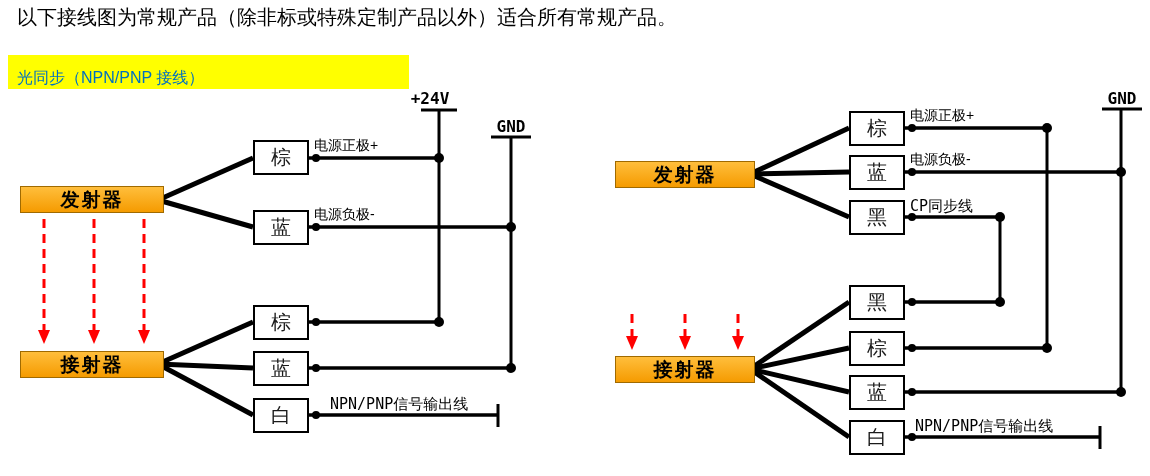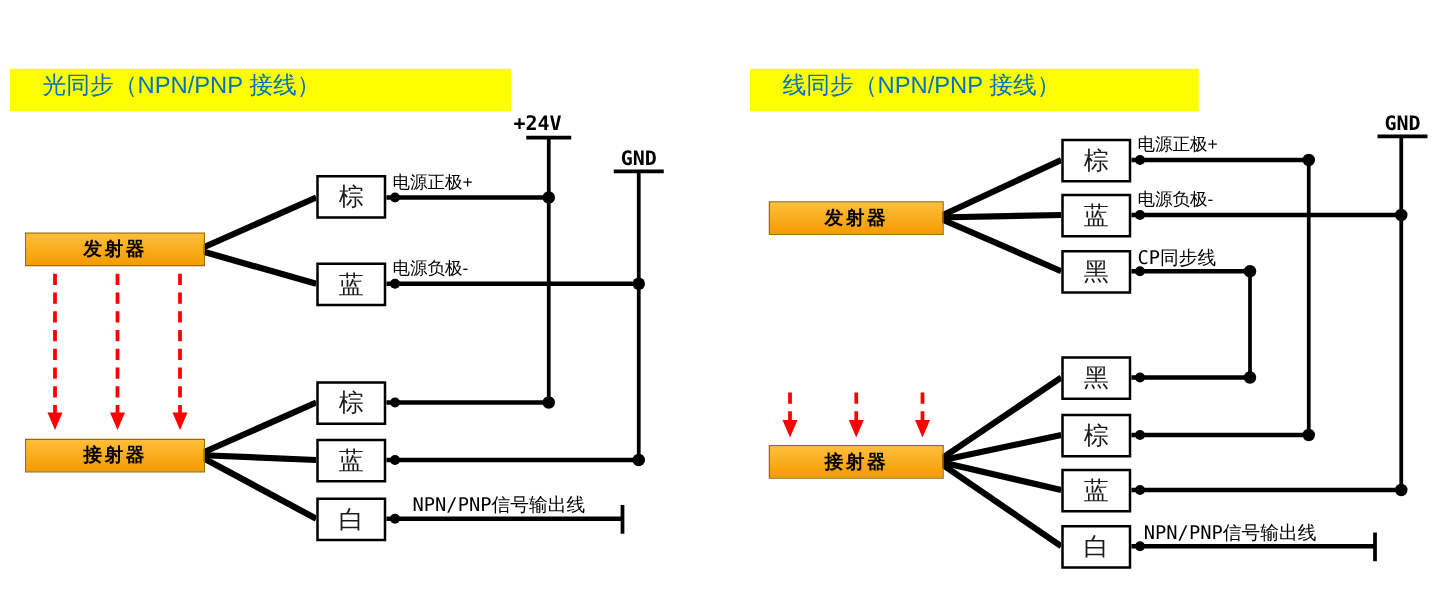--- a/index.html
+++ b/index.html
@@ -1,51 +1,49 @@
 <!DOCTYPE html>
 <html style="--header-bg: #FFFF00; --header-text: #0070C0; --device-fill: #F59B00; --wire-color: #000000; --sync-arrow-color: #FF0000;"><head>
 <meta charset="utf-8">
 <style>
   * { margin:0; padding:0; box-sizing:border-box; }
   html,body { background:#fff; }
   body { font-family:"Liberation Sans","DejaVu Sans",sans-serif; }
   .canvas { position:relative; width:1150px; height:476px; background:#fff; overflow:hidden; }
   .page-title { position:absolute; left:17px; top:4px; font-size:20px; color:#000; white-space:nowrap; z-index:2; }
   .panel-header { position:absolute; top:55px; height:34px; background:var(--header-bg,#FFFF00);
-                  color:var(--header-text,#0070C0); font-size:19px; display:flex; align-items:flex-start;
-                  padding-left:26px; z-index:2; white-space:nowrap; }
+                  color:var(--header-text,#0070C0); font-size:16px; display:flex; align-items:flex-end;
+                  padding-left:9px; z-index:2; white-space:nowrap; }
   .wires { position:absolute; left:0; top:0; z-index:1; }
   .device { position:absolute; height:27px; background:linear-gradient(180deg,#FFBE3C,#F59B00);
-            border:1px solid #a06a00; color:#000; font-weight:bold; font-size:15px;
+            border:1px solid #a06a00; color:#000; font-weight:bold; font-size:19px;
             display:flex; align-items:center; justify-content:center; z-index:3; letter-spacing:2px; }
   .term { position:absolute; width:56px; height:35px; background:#fff; border:2px solid #000;
           color:#1a1a1a; font-size:20px; display:flex; align-items:center; justify-content:center; z-index:3; }
   .wire-label { position:absolute; font-size:14px; color:#000; white-space:nowrap; z-index:3; }
   .mono { font-family:"DejaVu Sans Mono","Liberation Mono",monospace; font-size:15px; }
   .rail-label { position:absolute; font-family:"DejaVu Sans Mono","Liberation Mono",monospace;
                 font-size:16px; font-weight:bold; color:#000; width:44px; text-align:center; z-index:3; }
   .w  { stroke:var(--wire-color,#000); fill:none; }
   .w3 { stroke-width:3; }
   .w35{ stroke-width:3.5; }
   .w5 { stroke-width:5; }
   .dot { fill:var(--wire-color,#000); stroke:none; }
   .arrow-dash { stroke:var(--sync-arrow-color,#FF0000); stroke-width:3; stroke-dasharray:9 6; fill:none; }
   .arrow-head { fill:var(--sync-arrow-color,#FF0000); stroke:none; }
 </style>
 </head>
 <body>
 
 <div class="canvas">
 
+  <div class="page-title">以下接线图为常规产品（除非标或特殊定制产品以外）适合所有常规产品。</div>
 
   <div class="panel-header" style="left:8px; width:401px;">
     <span>光同步（NPN/PNP 接线）</span>
-  </div>
-  <div class="panel-header" style="left:600px; width:359px;">
-    <span>线同步（NPN/PNP 接线）</span>
   </div>
 
   <svg class="wires" width="1150" height="476" viewBox="0 0 1150 476">
 
     <g>
       <path class="w w3" d="M421 110 H457"></path>
       <path class="w w3" d="M439 110 V322"></path>
     </g>
     <g>
       <path class="w w3" d="M491 137 H531"></path>

